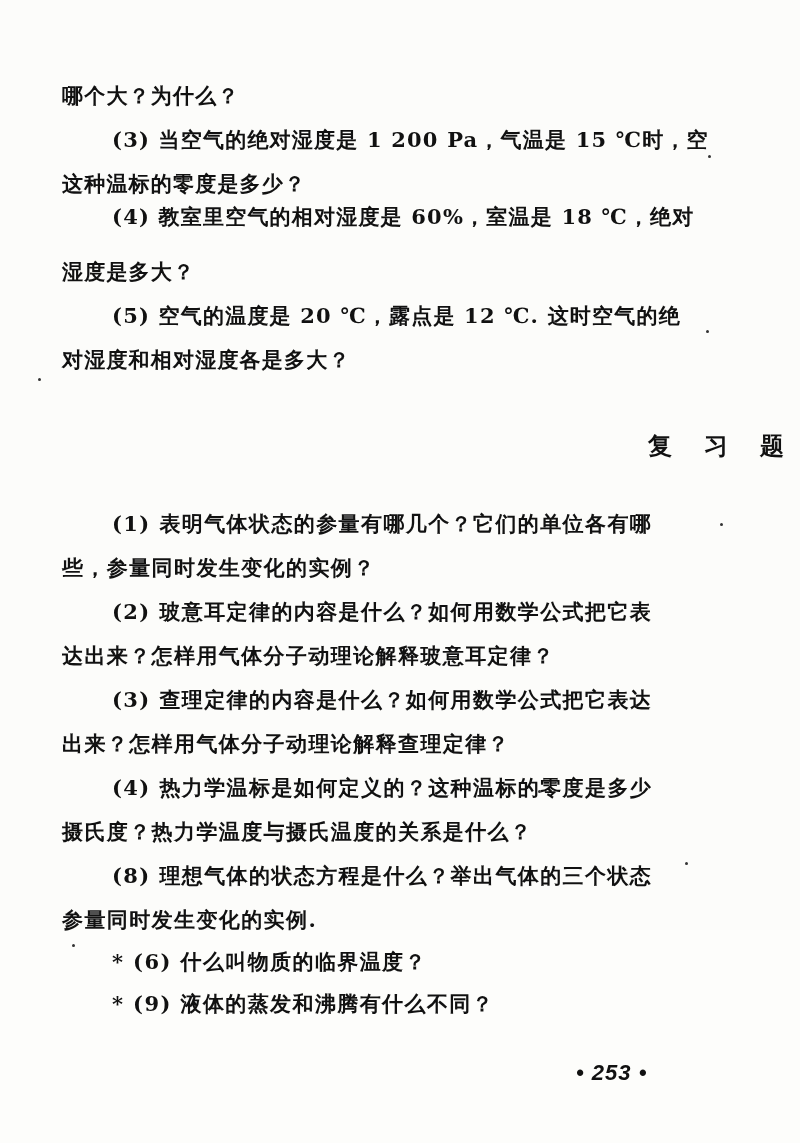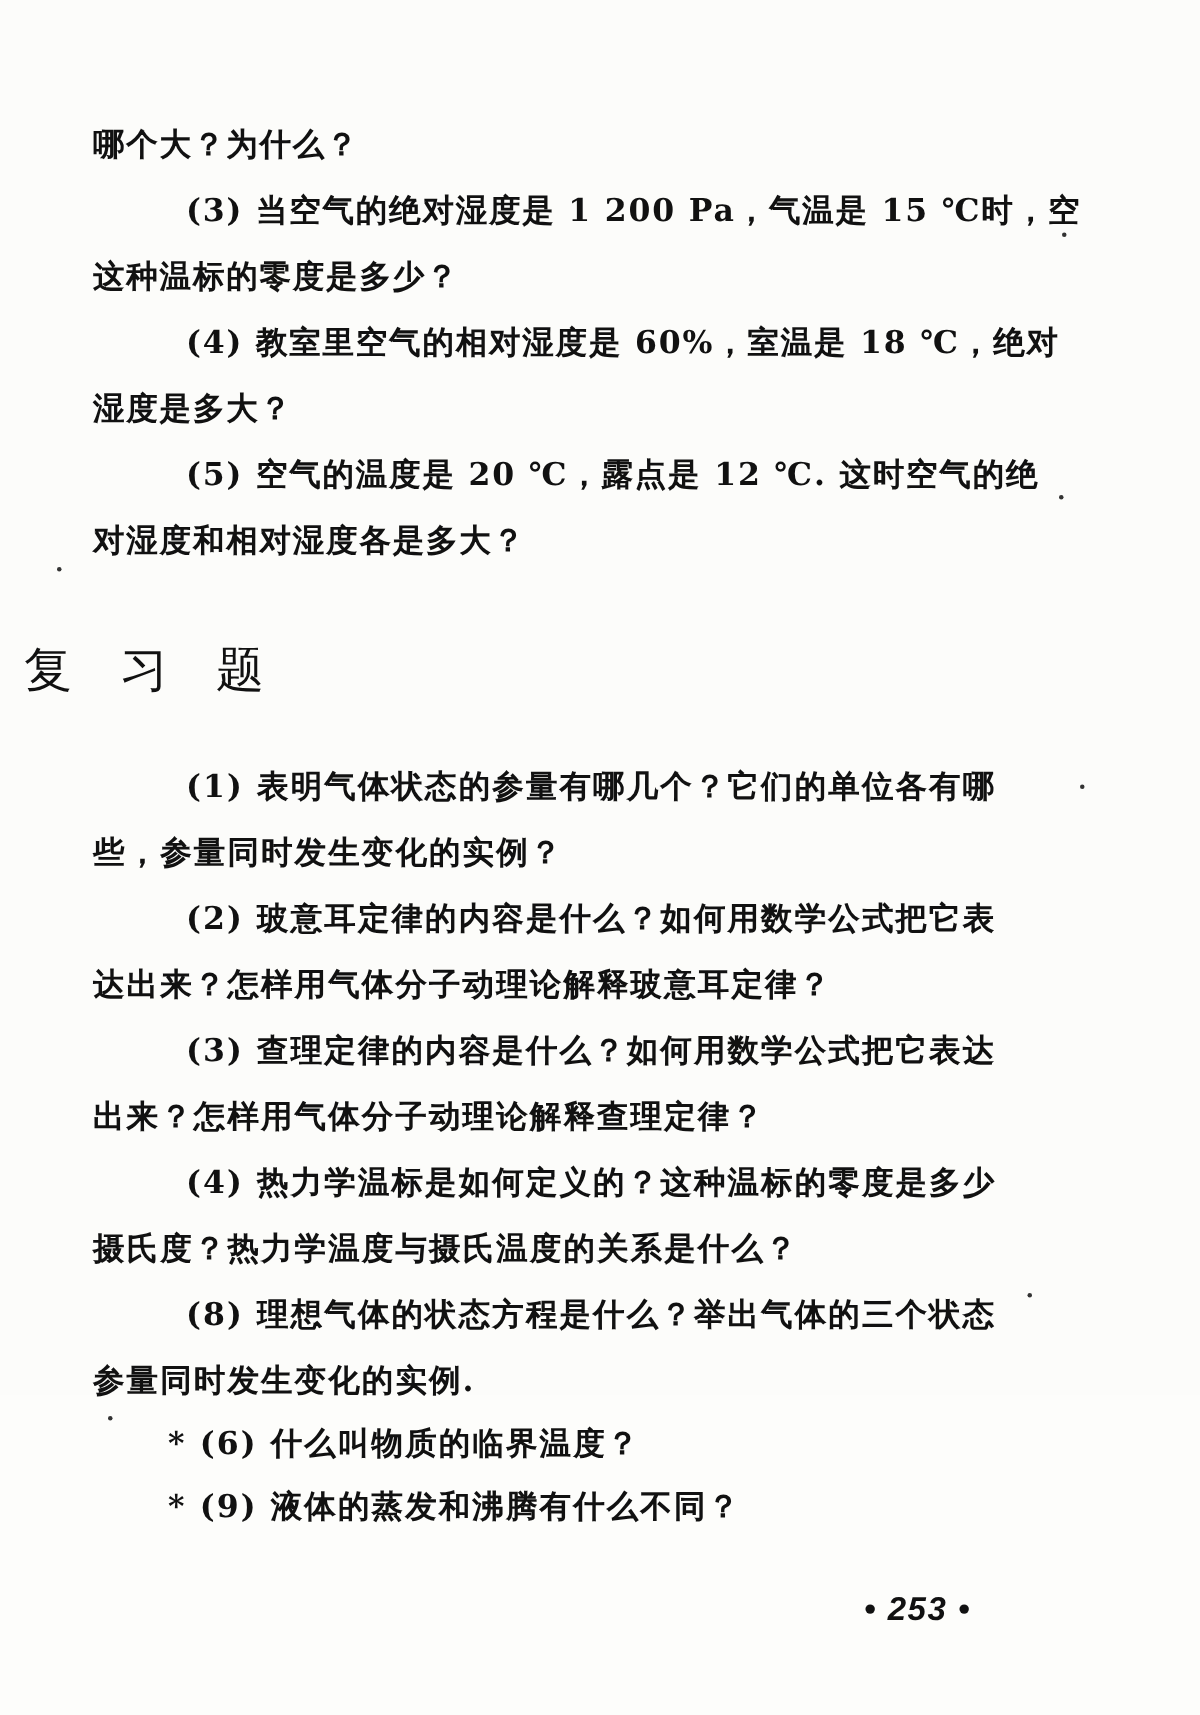--- a/index.html
+++ b/index.html
@@ -23,31 +23,31 @@
     }
     .line {
       position: absolute;
       left: 62px;
       font-size: 21px;
       line-height: 28px;
       white-space: nowrap;
       letter-spacing: 1.2px;
       font-weight: bold;
     }
-    .line.indent { left: 112px; margin-left: 12px; }
+    .line.indent { left: 112px; }
     .line.star { left: 112px; }
     .sec1 .line { font-weight: bold; }
     .sec2 .line { font-weight: bold; letter-spacing: 1.4px; }
     .title {
       position: absolute;
       left: 0; width: 800px;
       top: 428px;
-      text-align: left;
-      font-size: 32px;
-      font-weight: normal;
+      text-align: right;
+      font-size: 24px;
+      font-weight: bold;
       line-height: 36px;
       font-family: "DejaVu Sans", "Liberation Sans", sans-serif;
     }
     .title span { margin: 0 16px; }
     .pagenum {
       position: absolute;
       left: 576px;
       top: 1060px;
       font-size: 22px;
       font-style: italic;
@@ -66,21 +66,21 @@
 <body>
 
 <div class="page">
 
   <div class="sec1">
     <div class="line" style="top:82px">哪个大？为什么？</div>
 
     <div class="line indent" style="top:126px">(3) 当空气的绝对湿度是 1 200 Pa，气温是 15 ℃时，空</div>
     <div class="line" style="top:170px">这种温标的零度是多少？</div>
 
-    <div class="line indent" style="top:214px">(4) 教室里空气的相对湿度是 60%，室温是 18 ℃，绝对</div>
+    <div class="line indent" style="top:203px">(4) 教室里空气的相对湿度是 60%，室温是 18 ℃，绝对</div>
     <div class="line" style="top:258px">湿度是多大？</div>
 
     <div class="line indent" style="top:302px">(5) 空气的温度是 20 ℃，露点是 12 ℃. 这时空气的绝</div>
     <div class="line" style="top:346px">对湿度和相对湿度各是多大？</div>
   </div>
 
   <div class="title">
     <span>复</span><span>习</span><span>题</span>
   </div>
 

